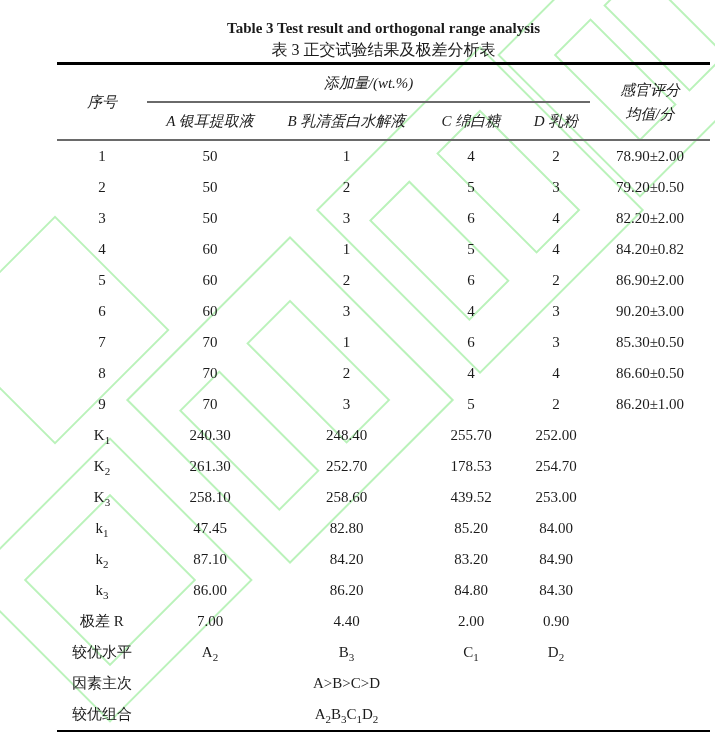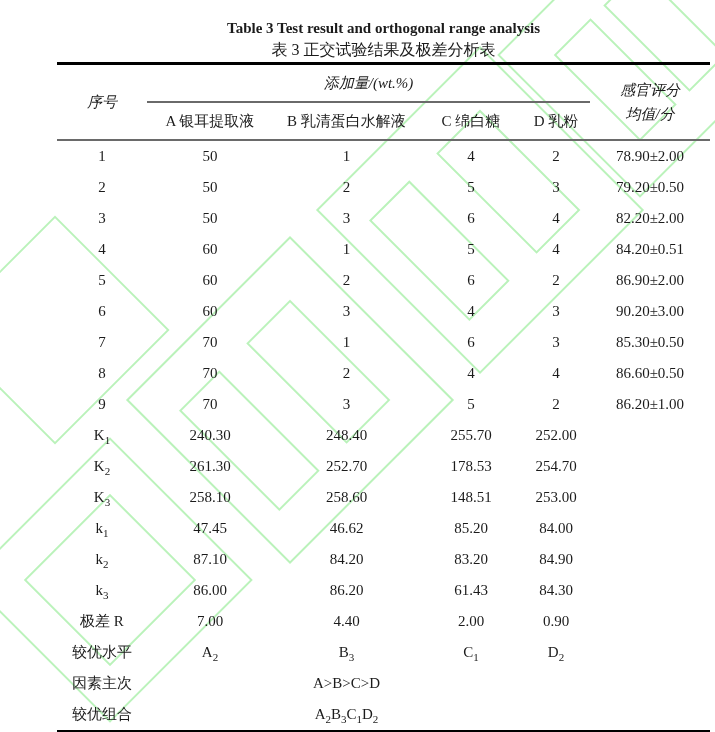--- a/index.html
+++ b/index.html
@@ -20,21 +20,21 @@
   table.results{
     position:absolute;top:62px;left:57px;width:653px;
     border-collapse:collapse;table-layout:fixed;
     border-top:3px solid #000;border-bottom:3px solid #000;
     font-size:15px;
   }
   table.results th,table.results td{
     font-weight:normal;text-align:center;padding:0;overflow:visible;white-space:nowrap;
   }
   tr.h1 th{height:36px;font-style:italic;}
-  tr.h2 th{height:36px;}
+  tr.h2 th{height:36px;font-style:italic;}
   thead th{border-bottom:2px solid #6a6a6a;}
   th.group{border-bottom:2px solid #6a6a6a;}
   tbody td{height:31px;line-height:31px;}
   td.lab-left{text-align:left;padding-left:2px;}
   sub{font-size:11px;line-height:0;}
   .two-line{line-height:24px;}
 </style>
 </head>
 <body>
 
@@ -118,21 +118,21 @@
         <td>6</td>
         <td>4</td>
         <td>82.20±2.00</td>
       </tr>
       <tr>
         <td>4</td>
         <td>60</td>
         <td>1</td>
         <td>5</td>
         <td>4</td>
-        <td>84.20±0.51</td>
+        <td>84.20±0.82</td>
       </tr>
       <tr>
         <td>5</td>
         <td>60</td>
         <td>2</td>
         <td>6</td>
         <td>2</td>
         <td>86.90±2.00</td>
       </tr>
       <tr>
@@ -181,45 +181,45 @@
         <td>261.30</td>
         <td>252.70</td>
         <td>178.53</td>
         <td>254.70</td>
         <td></td>
       </tr>
       <tr>
         <td><span>K</span><sub>3</sub></td>
         <td>258.10</td>
         <td>258.60</td>
-        <td>148.51</td>
+        <td>439.52</td>
         <td>253.00</td>
         <td></td>
       </tr>
       <tr>
         <td><span>k</span><sub>1</sub></td>
         <td>47.45</td>
-        <td>46.62</td>
+        <td>82.80</td>
         <td>85.20</td>
         <td>84.00</td>
         <td></td>
       </tr>
       <tr>
         <td><span>k</span><sub>2</sub></td>
         <td>87.10</td>
         <td>84.20</td>
         <td>83.20</td>
         <td>84.90</td>
         <td></td>
       </tr>
       <tr>
         <td><span>k</span><sub>3</sub></td>
         <td>86.00</td>
         <td>86.20</td>
-        <td>61.43</td>
+        <td>84.80</td>
         <td>84.30</td>
         <td></td>
       </tr>
       <tr>
         <td><span>极差 R</span><sub></sub></td>
         <td>7.00</td>
         <td>4.40</td>
         <td>2.00</td>
         <td>0.90</td>
         <td></td>

